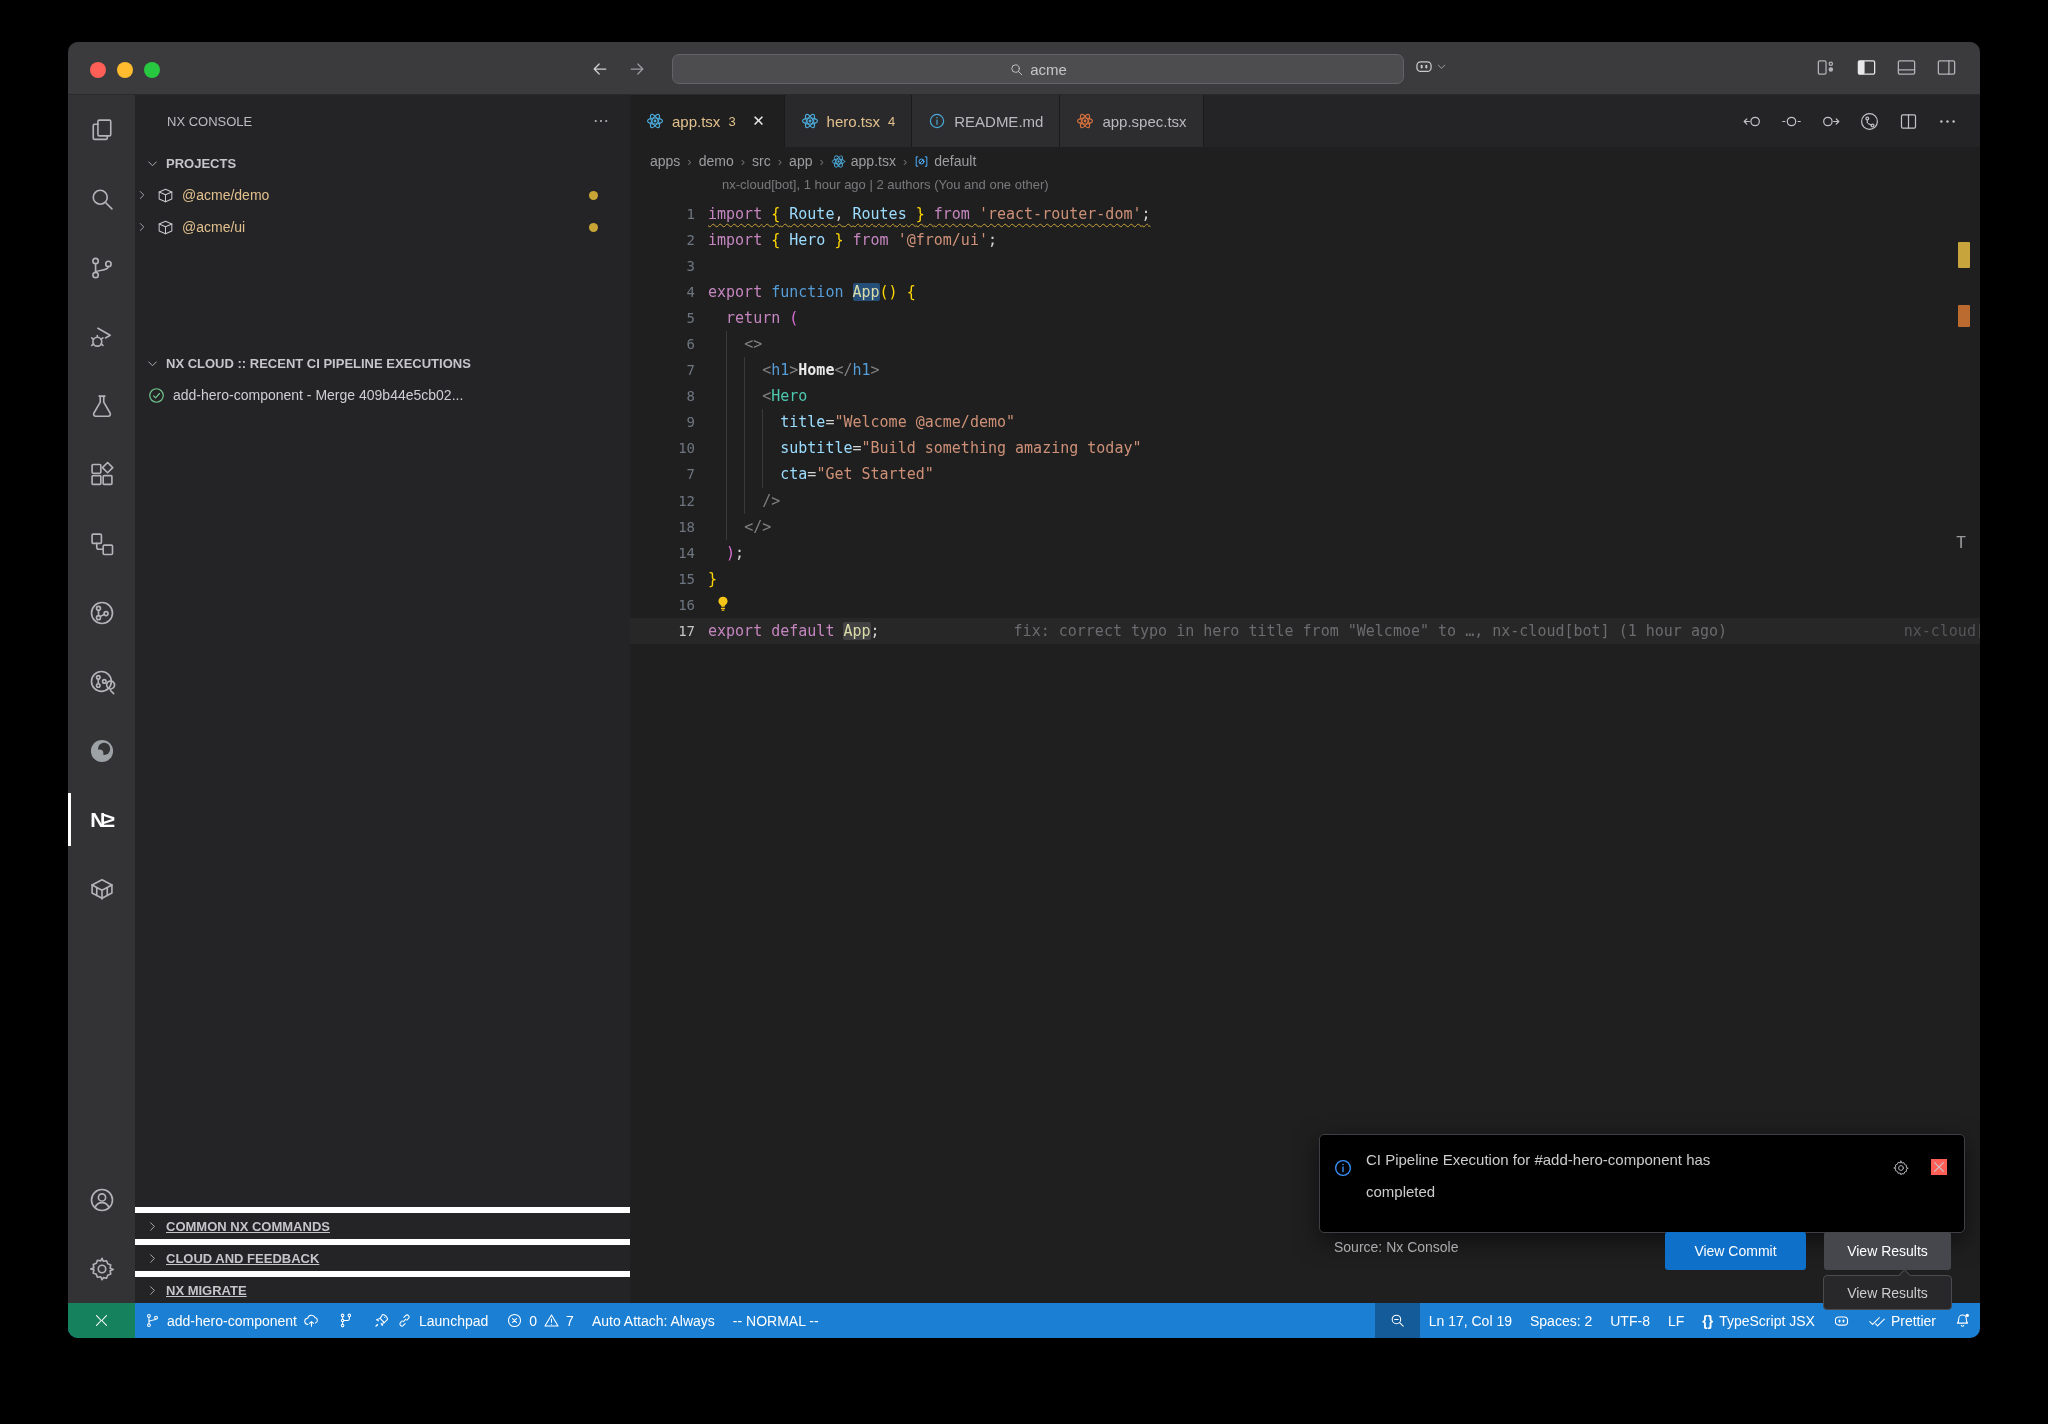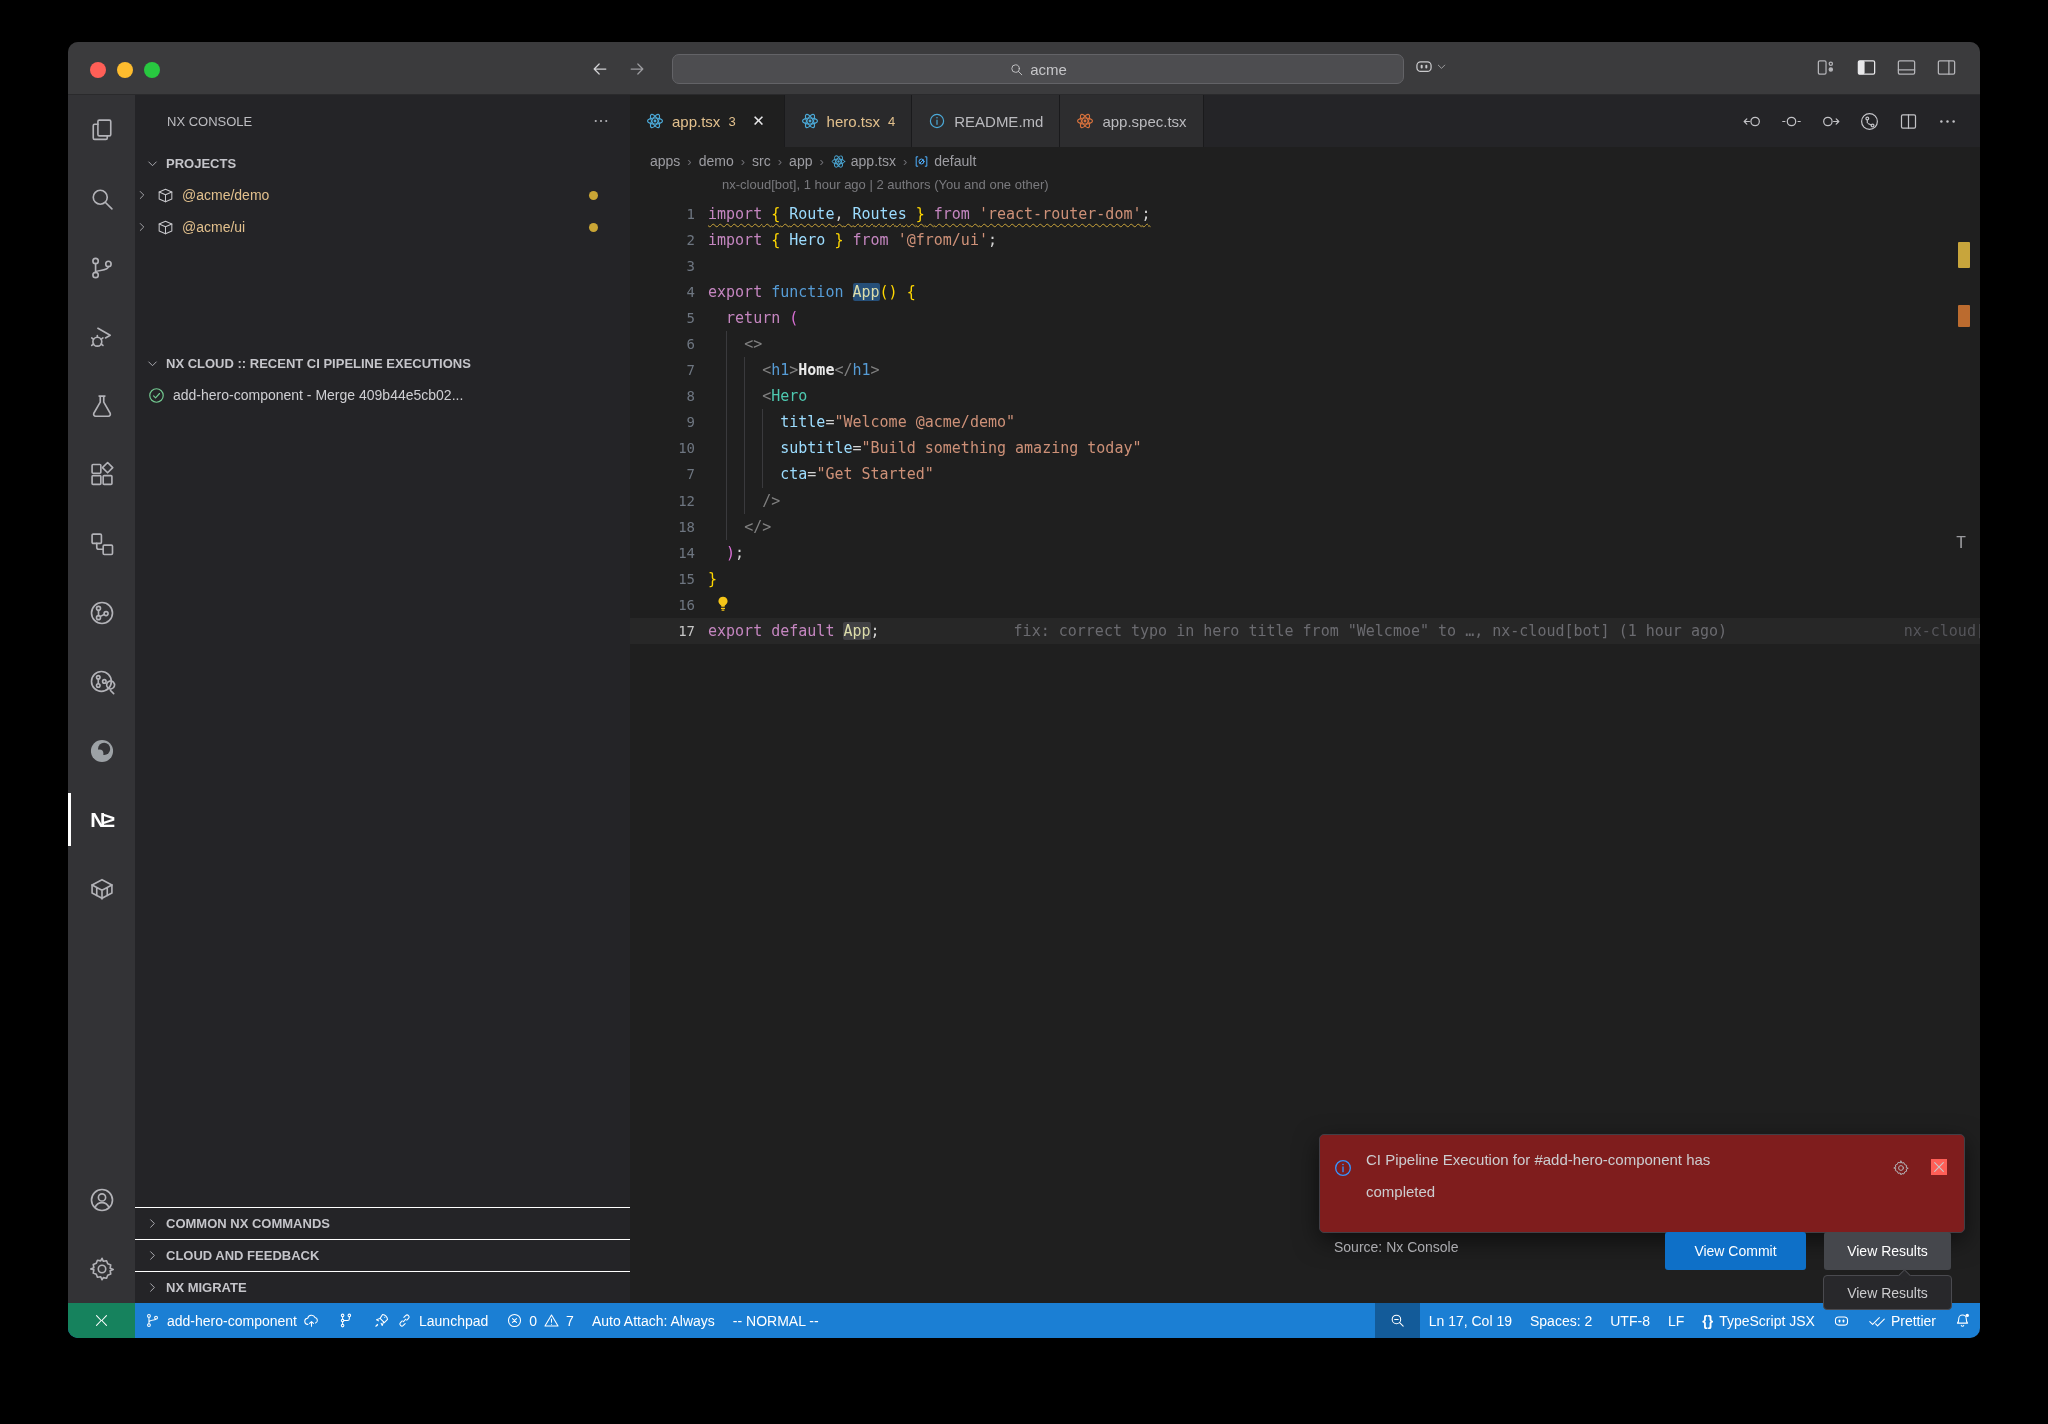--- a/index.html
+++ b/index.html
@@ -37,21 +37,21 @@
   .sidebar { width:495px; background:#242427; display:flex; flex-direction:column; color:#c2c2c6; }
   .side-title { height:52px; display:flex; align-items:center; padding:0 20px 0 32px; font-size:13px; color:#bdbdc1; }
   .side-title .dots { margin-left:auto; color:#b5b5ba; }
   .sec-header { height:32px; display:flex; align-items:center; gap:6px; padding-left:10px;
     font-size:13px; font-weight:700; color:#c5c5ca; }
   .tree-item { height:32px; display:flex; align-items:center; gap:7px; font-size:14px; position:relative; }
   .tree-item .mod-dot { position:absolute; right:32px; width:9px; height:9px; border-radius:50%; background:#c9a535; }
   .gold { color:#e2c08d; }
   .spacer-proj { height:104px; }
   .collapsed-rows { margin-top:auto; }
-  .collapsed-rows .sec-header { border-top:1px solid #ffffff; }
+  .collapsed-rows .sec-header { border-top:6px solid #ffffff;text-decoration:underline; }
   .chev { color:#b0b0b5; flex:0 0 auto; }
 
   
   .editor { flex:1; position:relative; background:#1f1f1f; overflow:hidden; }
   .tabbar { position:absolute; left:0; top:0; right:0; height:52px; background:#242427; display:flex; }
   .tab { height:52px; display:flex; align-items:center; gap:8px; padding:0 16px; font-size:15px;
     background:#2d2d2f; border-right:1px solid #1a1a1c; color:#b9b9bd; }
   .tab.active { background:#1f1f1f; }
   .tab.shade2 { background:#29292b; }
   .tab .badge { font-size:13px; }
@@ -86,21 +86,21 @@
   .statusbar { position:absolute; left:0; bottom:0; right:0; height:35px; display:flex; align-items:stretch;
     color:#fff; font-size:14px; }
   .sb-left, .sb-right { display:flex; align-items:stretch; }
   .sb-right { margin-left:auto; }
   .sb-it { display:flex; align-items:center; gap:6px; padding:0 9px; }
   .sb-it .ictxt { font-size:14px; font-weight:700; }
   .sb-remote { width:67px; justify-content:center; padding:0; }
   .sb-boxed { background:rgba(0,0,0,.28); padding:0 14px; }
 
   
-  .toast { position:absolute; left:1251px; top:1092px; width:646px; height:99px; background:#7f1d1d;
+  .toast { position:absolute; left:1251px; top:1092px; width:646px; height:99px; background:#000000;
     border:1px solid #413f46; border-radius:5px; box-shadow:0 8px 24px rgba(0,0,0,.55); z-index:40; }
   .toast .info-ic { position:absolute; left:13px; top:23px; color:#3794ff; }
   .toast .msg { position:absolute; left:46px; top:9px; width:540px; font-size:15px; line-height:32px; color:#cccccf; }
   .toast .t-gear { position:absolute; left:572px; top:24px; color:#b4b4b8; }
   .toast .t-close { position:absolute; left:611px; top:24px; color:#c8c8cb; }
   .toast .source { position:absolute; left:14px; top:104px; font-size:14px; color:#ababaf; }
   .toast .btn { position:absolute; top:97px; height:38px; border-radius:3px; display:flex; align-items:center;
     justify-content:center; font-size:14px; color:#fff; }
   .btn-commit { left:345px; width:141px; background:#0e70c8; }
   .btn-results { left:504px; width:127px; background:#45474c; }

